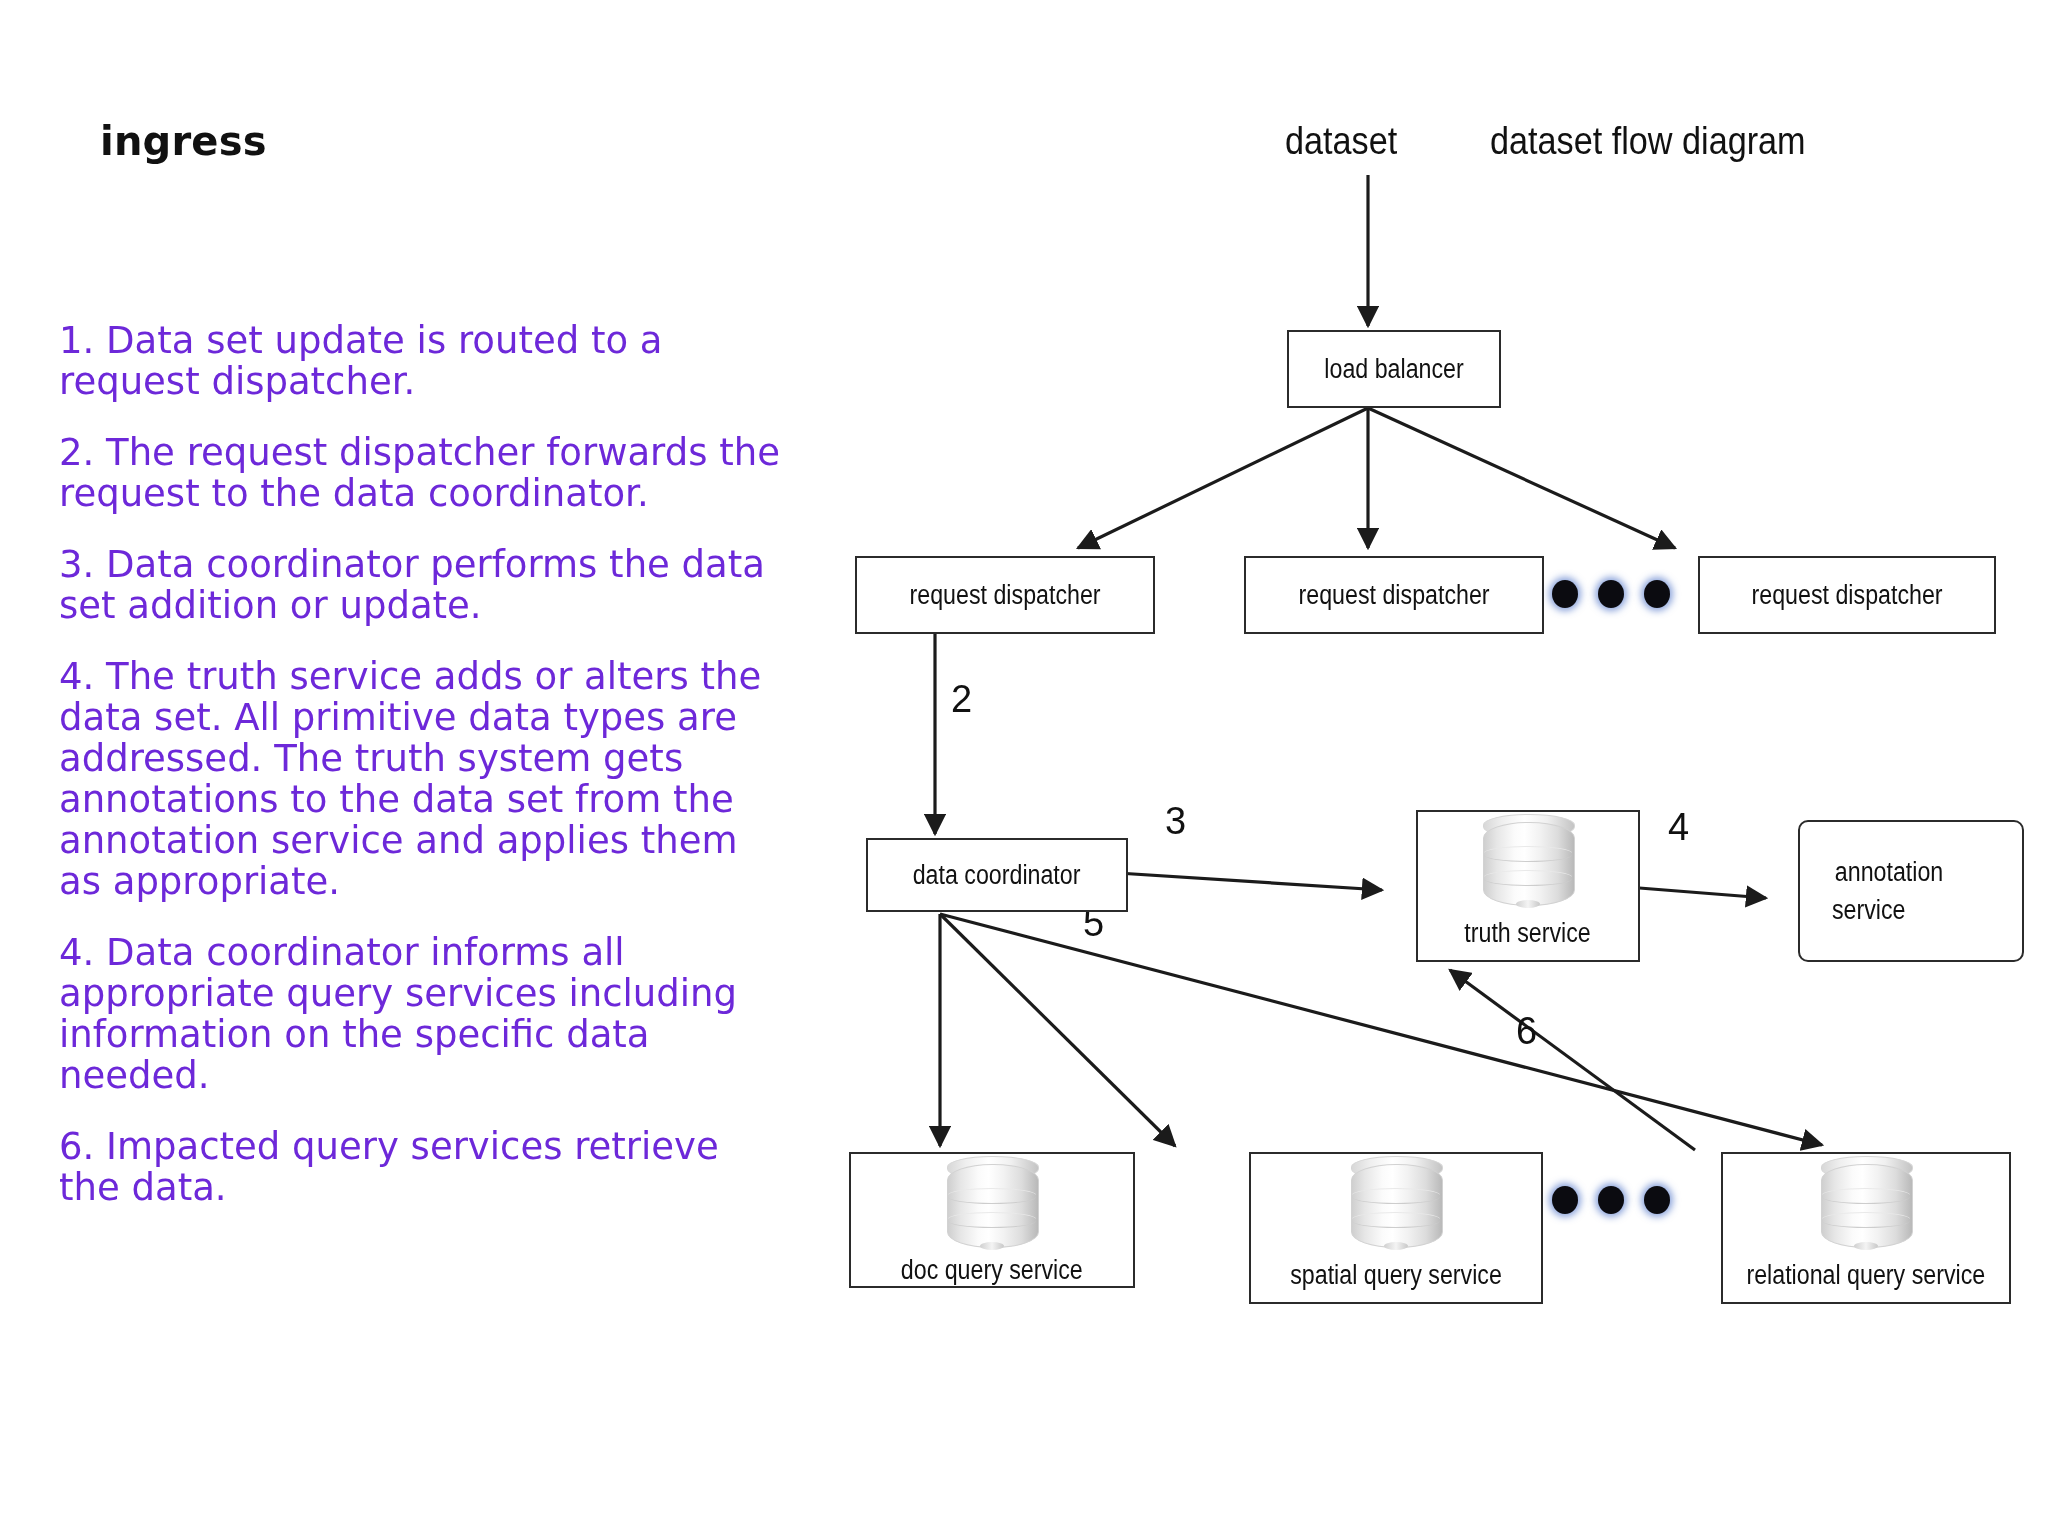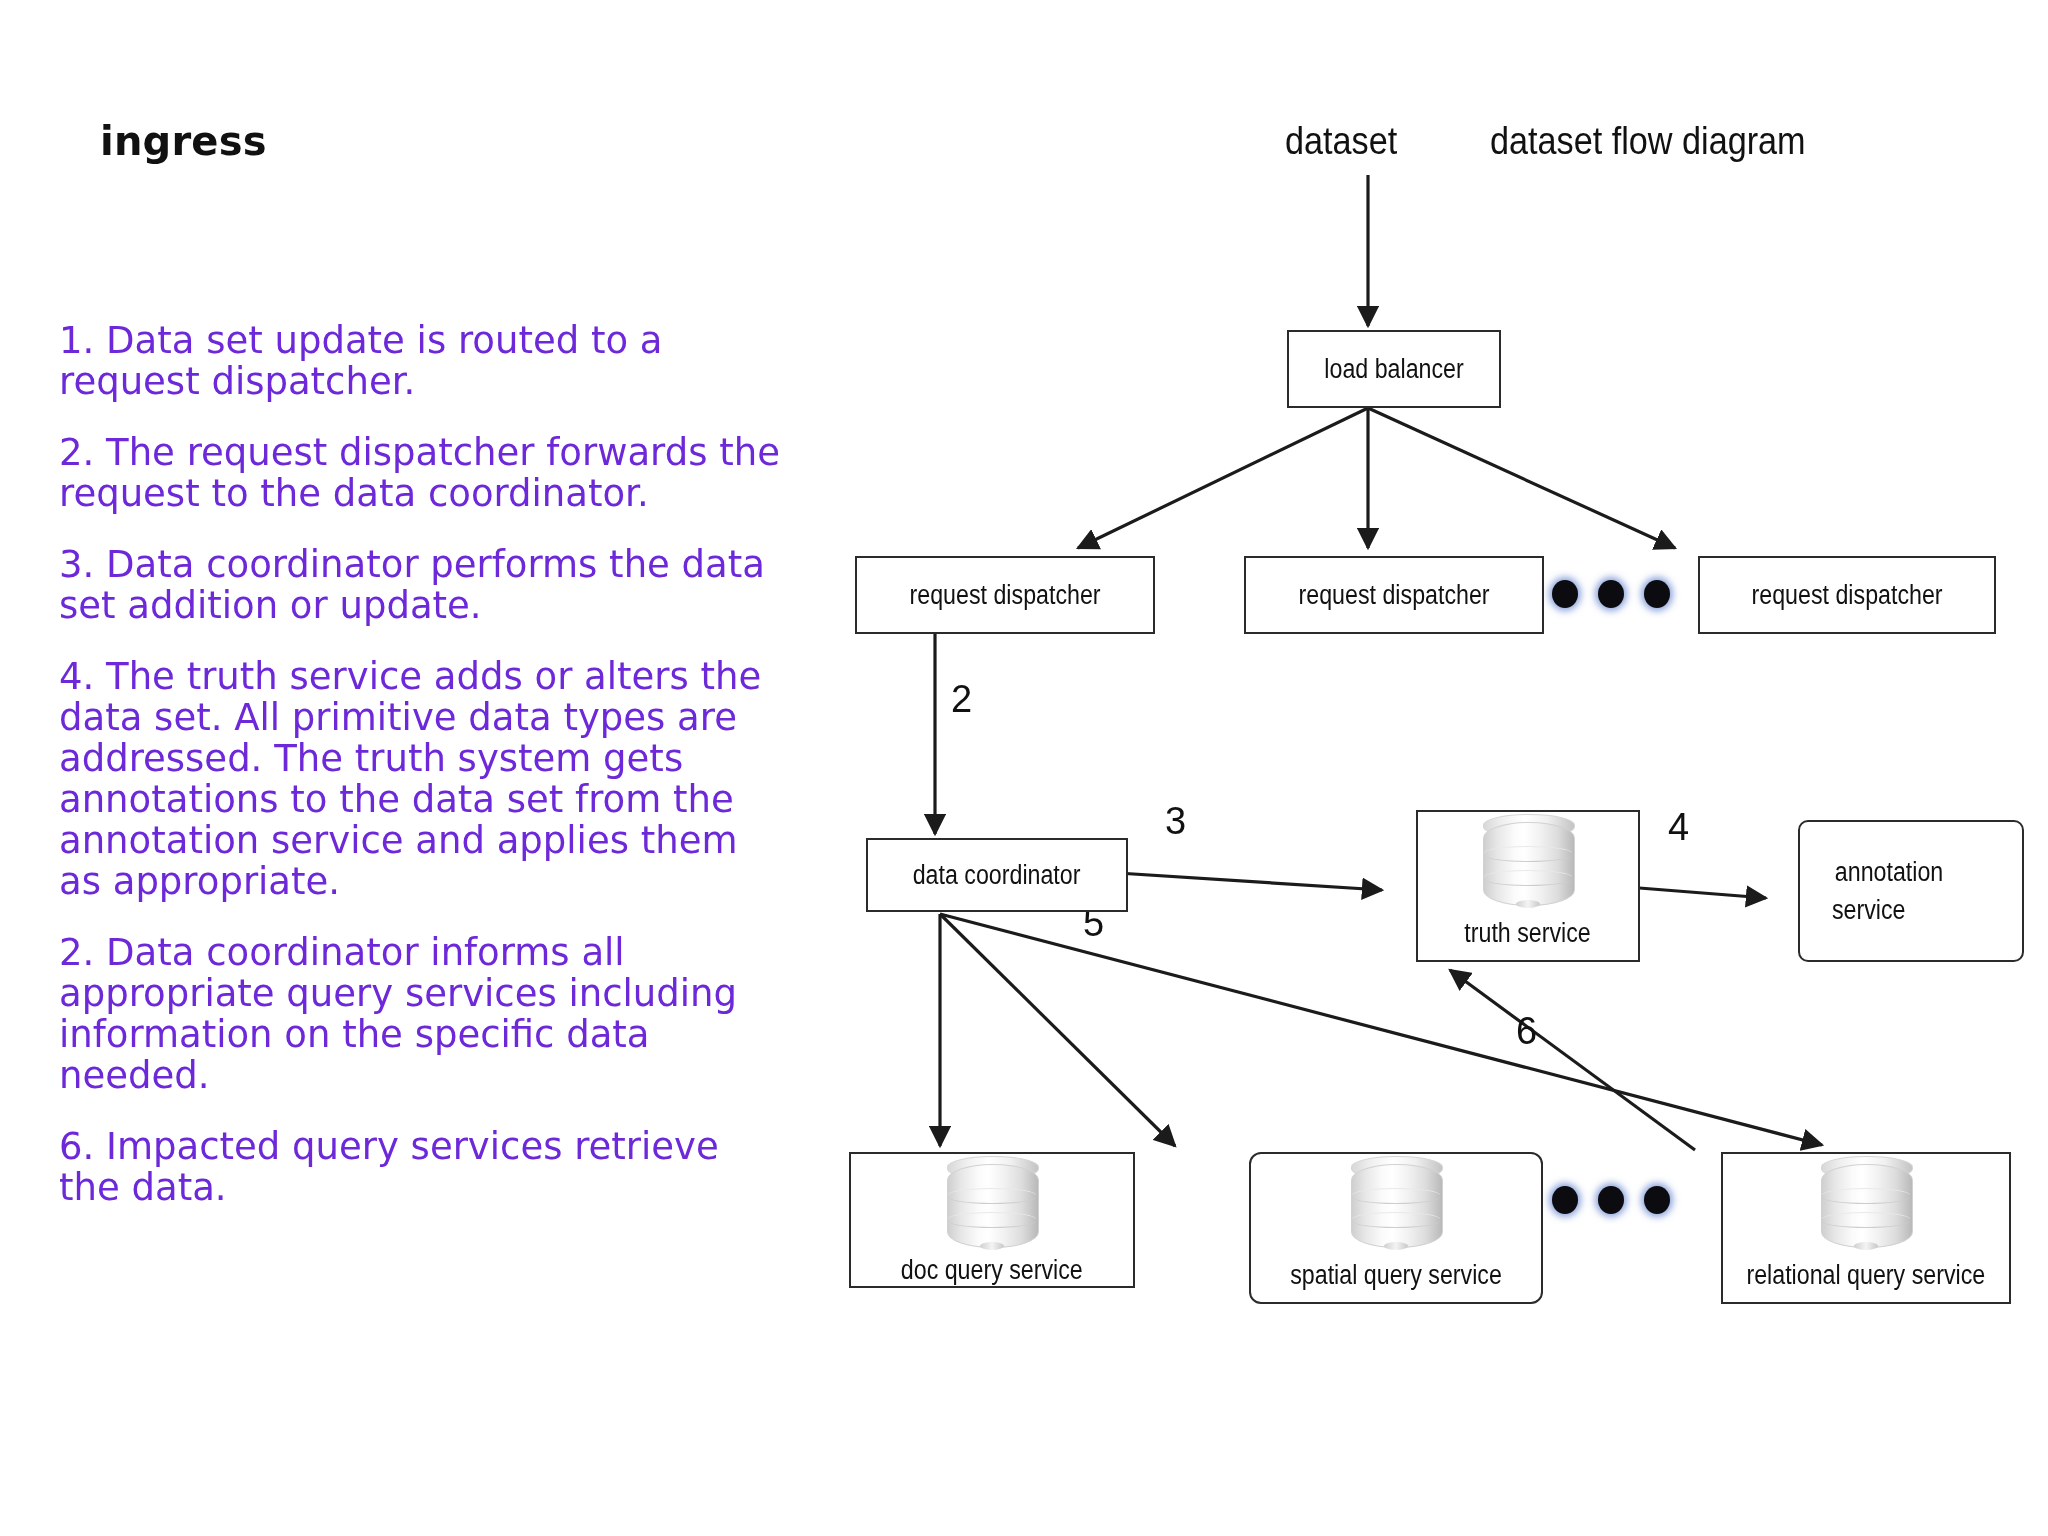--- a/index.html
+++ b/index.html
@@ -165,21 +165,21 @@
 </head>
 <body>
 
 <div class="left-col">
   <div class="slide-title">ingress</div>
   <div class="steps">
     <p class="step">1. Data set update is routed to a request dispatcher.</p>
     <p class="step">2. The request dispatcher forwards the request to the data coordinator.</p>
     <p class="step">3. Data coordinator performs the data set addition or update.</p>
     <p class="step">4. The truth service adds or alters the data set. All primitive data types are addressed. The truth system gets annotations to the data set from the annotation service and applies them as appropriate.</p>
-    <p class="step">2. Data coordinator informs all appropriate query services including information on the specific data needed.</p>
+    <p class="step">4. Data coordinator informs all appropriate query services including information on the specific data needed.</p>
     <p class="step">6. Impacted query services retrieve the data.</p>
   </div>
 </div>
 
 <div class="diagram">
 
   <svg width="1248" height="1536" viewBox="0 0 1248 1536">
     <defs>
       <marker id="ah" viewBox="0 0 10 10" refX="9" refY="5" markerWidth="7" markerHeight="7" orient="auto-start-reverse">
         <path d="M 0 0 L 10 5 L 0 10 z" fill="#1b1b1b"></path>
@@ -264,21 +264,21 @@
     <div class="cyl">
       <div class="top"></div>
         <div class="body"></div>
       <div class="ring r1"></div>
         <div class="ring r2"></div>
         <div class="foot"></div>
     </div>
     <span class="label">doc query service</span>
   </div>
 
-  <div class="node svc" style="left:423px;top:1152px;width:294px;height:152px;border-radius:12px;">
+  <div class="node svc" style="left:423px;top:1152px;width:294px;height:152px;">
     <div class="cyl">
       <div class="top"></div>
         <div class="body"></div>
       <div class="ring r1"></div>
         <div class="ring r2"></div>
         <div class="foot"></div>
     </div>
     <span class="label">spatial query service</span>
   </div>
 

